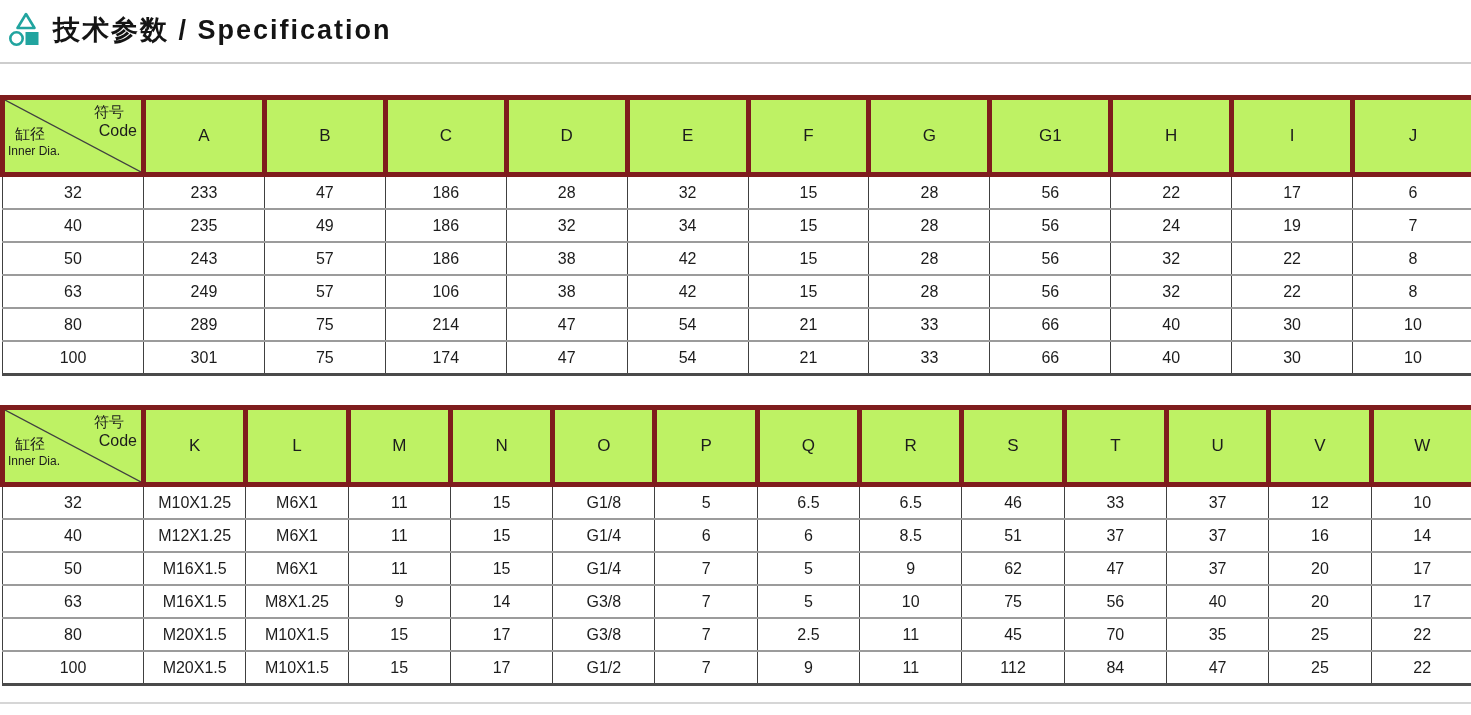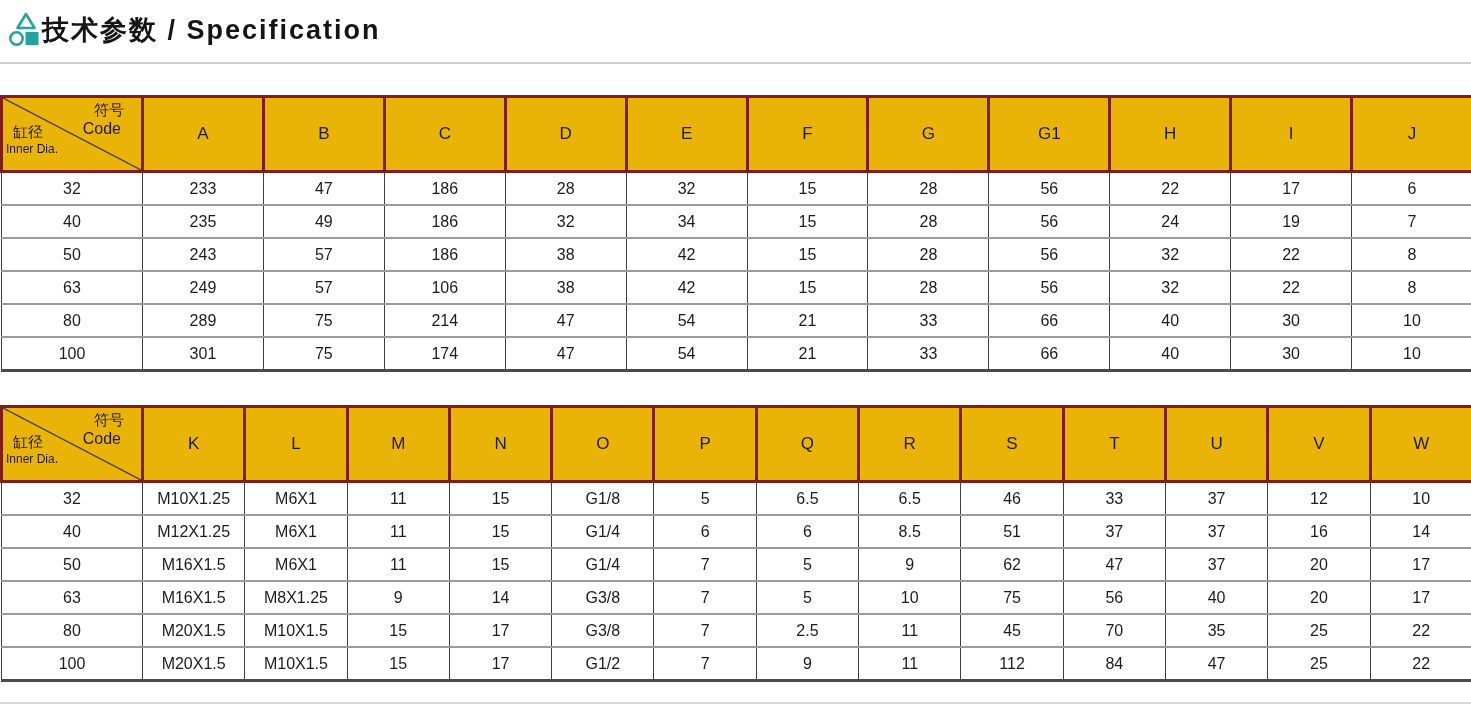--- a/index.html
+++ b/index.html
@@ -7,21 +7,21 @@
     width:1471px; height:715px;
     background:#ffffff;
     font-family:"Liberation Sans", sans-serif;
     color:#1c1c1c;
     position:relative;
     overflow:hidden;
   }
   
   .title-bar {
     position:absolute; top:11px; left:8px;
-    display:flex; align-items:center; 
+    display:flex; align-items:center; gap:11px;
   }
   .logo-icon { width:34px; height:37px; display:block; }
   .page-title {
     font-size:27px; font-weight:bold; letter-spacing:2px;
     color:#141414; white-space:nowrap;
   }
   .divider {
     position:absolute; left:0; width:1471px; height:2px; background:#cdcdcd;
   }
   .divider.top { top:62px; }
@@ -34,22 +34,22 @@
     border-top:3px solid #4a4a4a;
     border-bottom:3px solid #4a4a4a;
     border-left:1px solid #4a4a4a;
     border-right:1px solid #4a4a4a;
     font-size:16px;
   }
   #spec-table-1 { top:95px; }
   #spec-table-2 { top:405px; }
 
   table.spec-table th {
-    background:#eab308;
-    border:3px solid #7f1d1d;
+    background:#bef264;
+    border:5px solid #7f1d1d;
     height:72px;
     font-weight:normal;
     font-size:17px;
     text-align:center; vertical-align:middle;
     padding:0;
   }
   table.spec-table td {
     border-left:1px solid #404040;
     border-right:1px solid #404040;
     border-top:2px solid #9b9b9b;
@@ -61,21 +61,21 @@
   table.spec-table tbody tr:first-child td { border-top:1px solid #404040; }
 
   
   th.corner { position:relative; padding:0; }
   th.corner .diag-svg { position:absolute; left:0; top:0; width:100%; height:100%; }
   th.corner span {
     position:absolute; line-height:1.1; white-space:nowrap;
     font-size:15px; color:#1c1c1c;
   }
   th.corner .c-code-zh { top:4px;  right:17px; }
-  th.corner .c-code-en { top:22px; right:20px;  font-size:16px; }
+  th.corner .c-code-en { top:22px; right:4px;  font-size:16px; }
   th.corner .c-dia-zh  { top:26px; left:10px; }
   th.corner .c-dia-en  { top:45px; left:3px;   font-size:12px; }
 </style>
 </head>
 <body>
 
 <div class="title-bar">
   <svg class="logo-icon" viewBox="0 0 34 37" xmlns="http://www.w3.org/2000/svg">
     <polygon points="18,3 26.5,17 9.5,17" fill="none" stroke="#21a49f" stroke-width="2.6" stroke-linejoin="round"></polygon>
     <circle cx="8.5" cy="27.5" r="6.2" fill="none" stroke="#21a49f" stroke-width="2.6"></circle>

